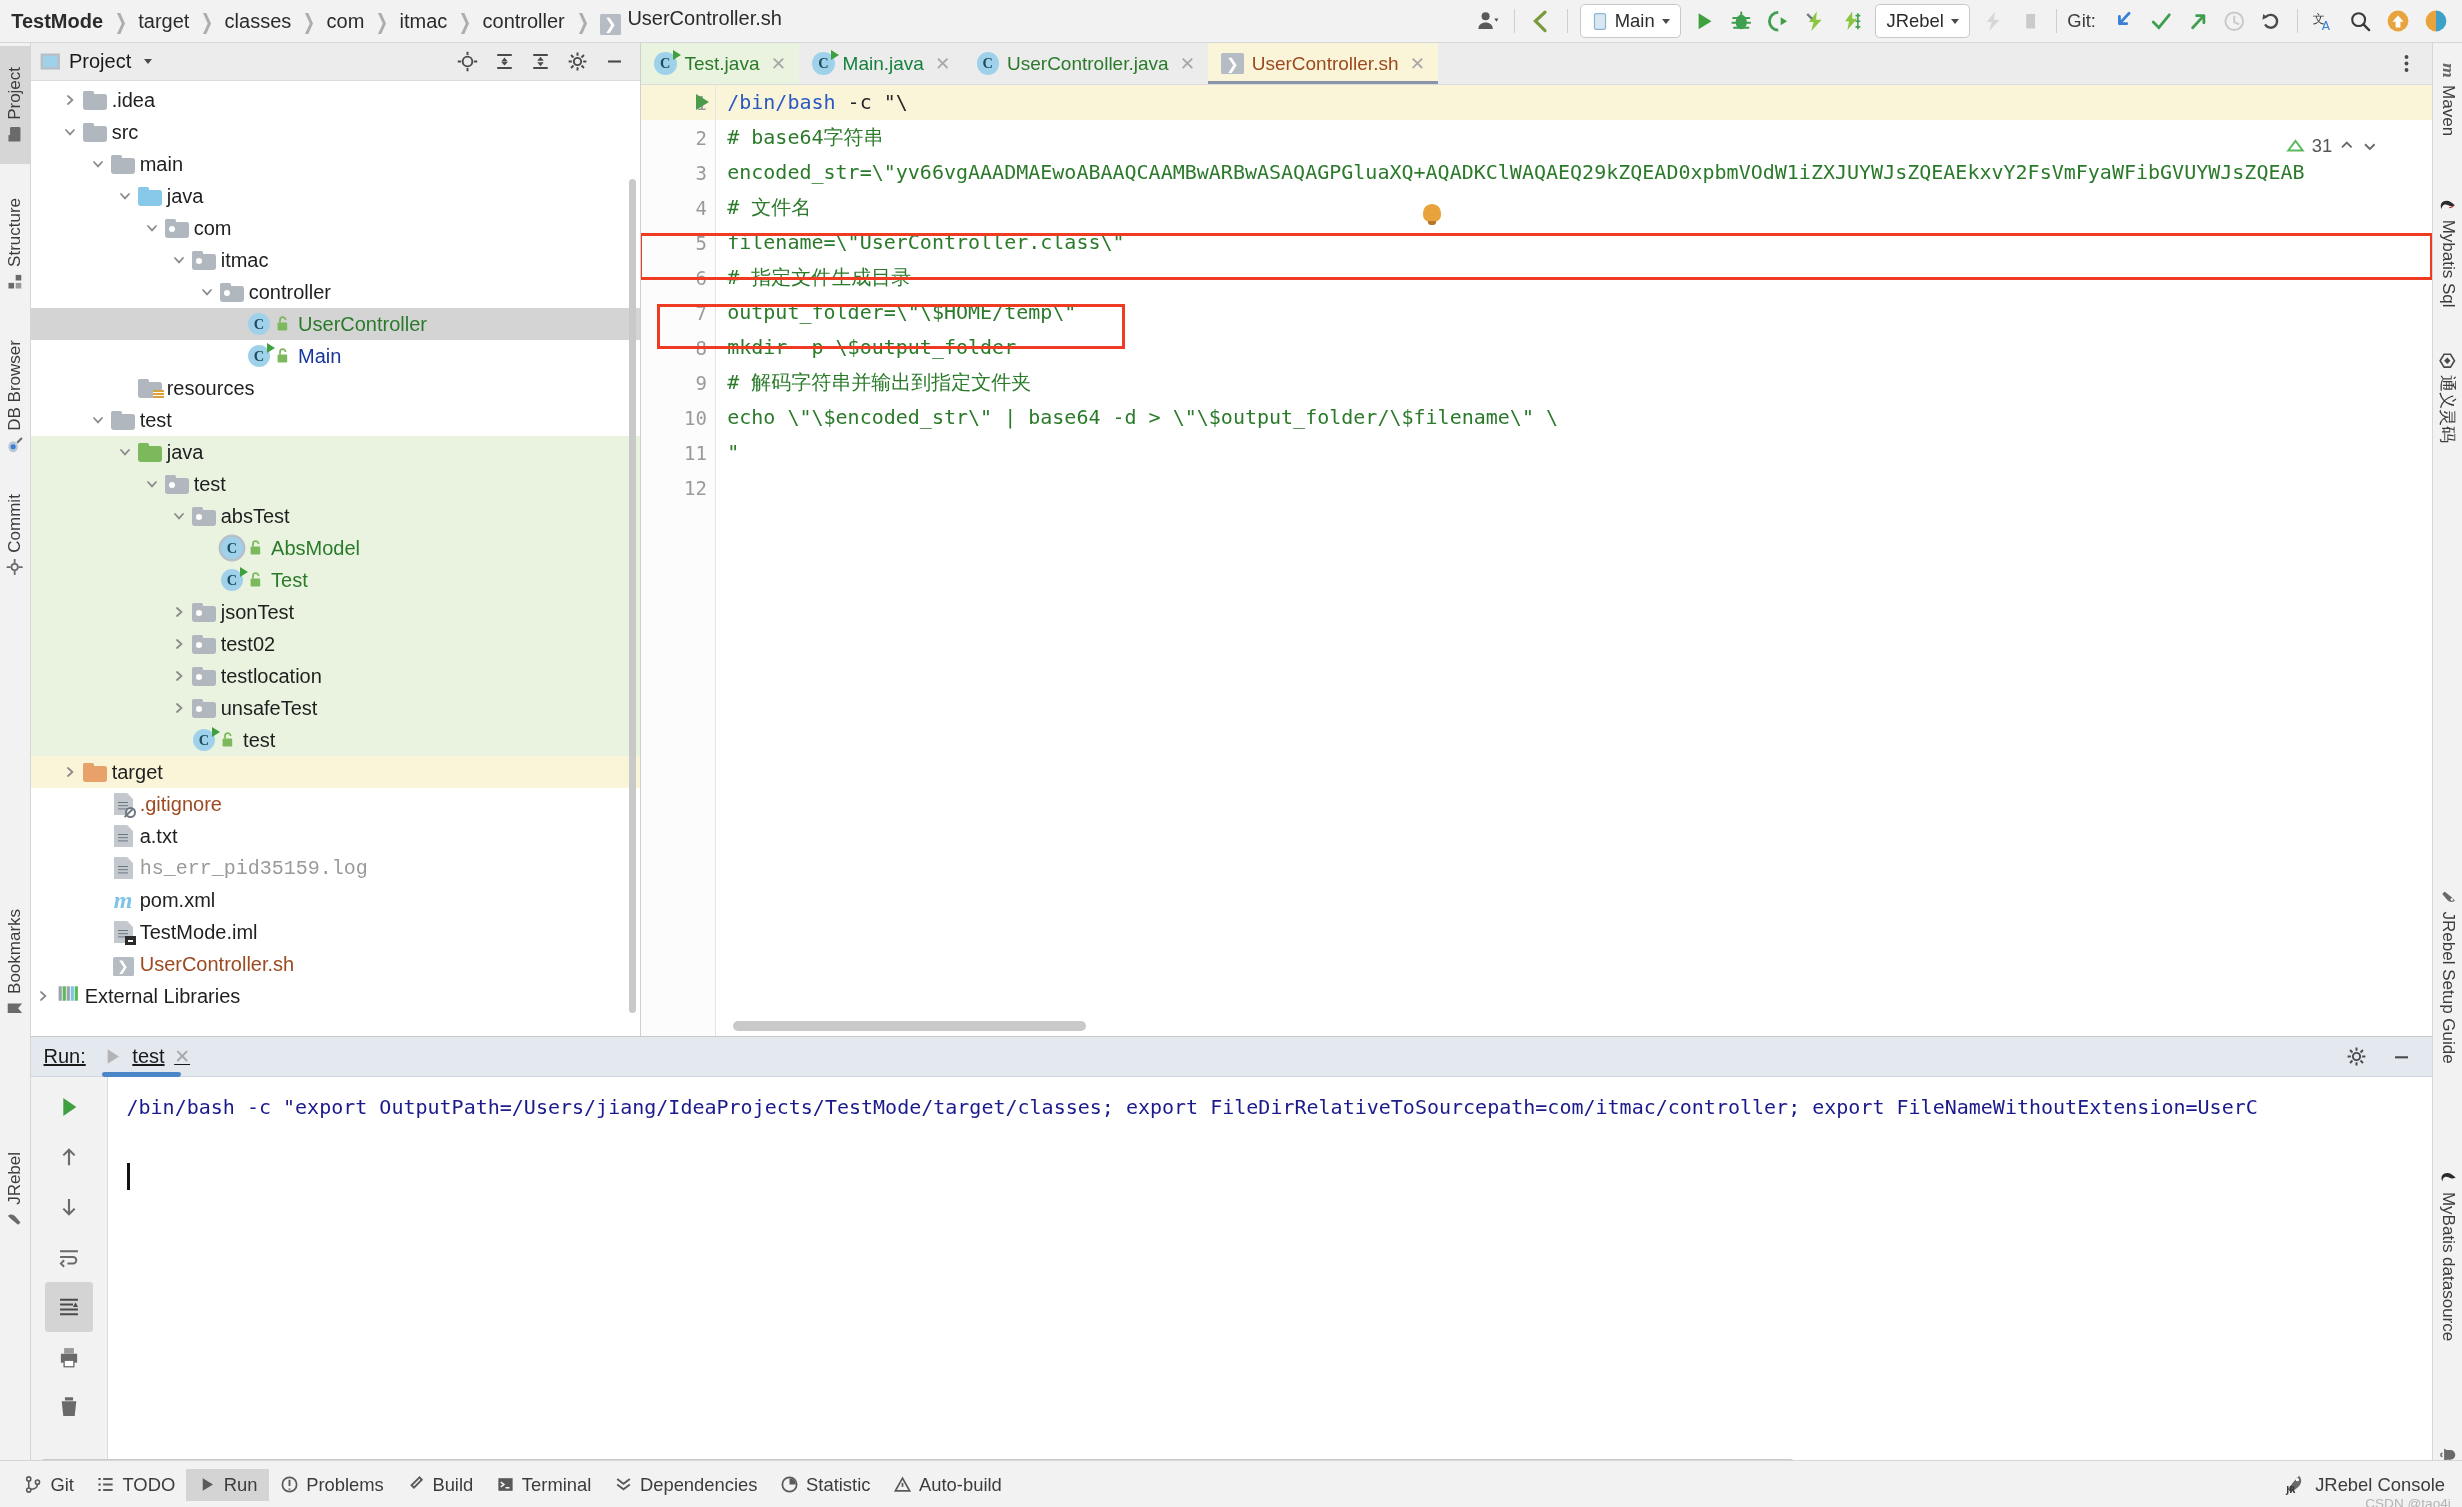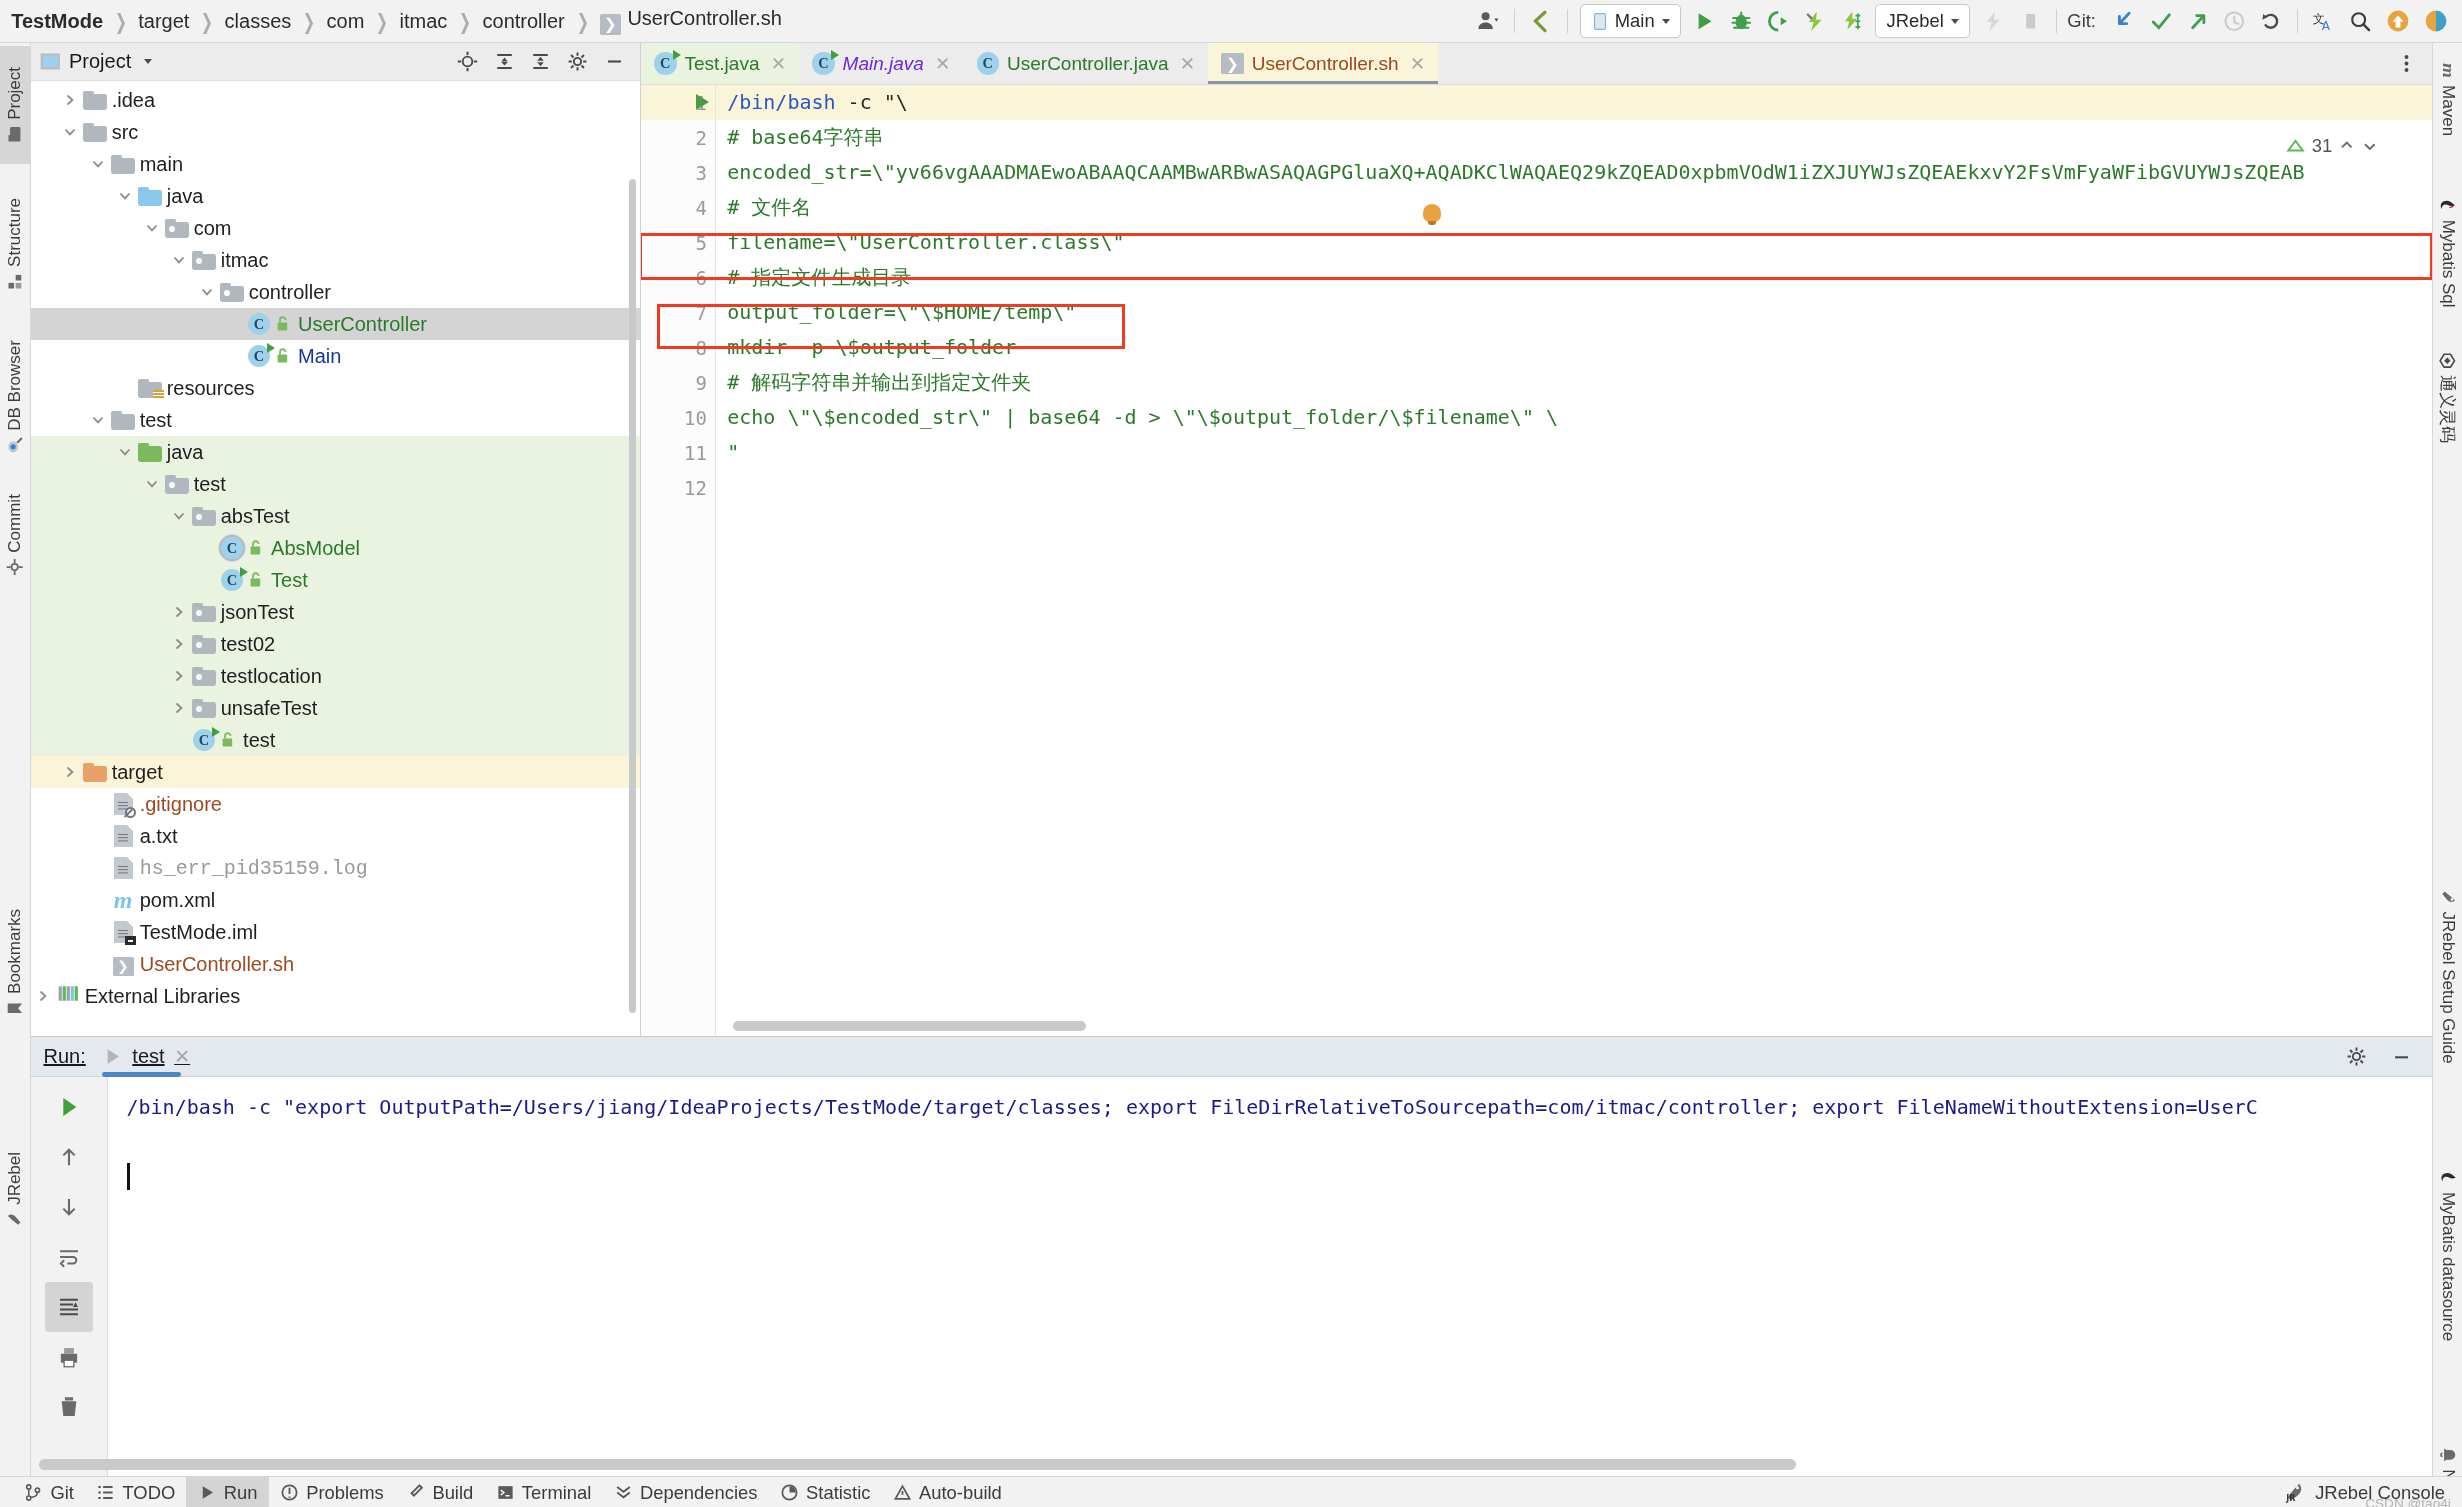--- a/index.html
+++ b/index.html
@@ -145,21 +145,21 @@
     display:flex; align-items:center; gap:8px; padding:0 13px;
     font-size:19px; position:relative;
   }
   .etab.green { background:#e9f3e0; }
   .etab.plain { background:#ececec; }
   .etab.active { background:#faf5d8; }
   .etab.active:after {
     content:""; position:absolute; left:0;right:0;bottom:0;height:3.2px;background:#8a94a8;
   }
   .etab .x { color:#a8a8a8; font-size:18.4px; margin-left:3.2px; }
-  .etab .nm.green{color:#2a7a2a;} .etab .nm.blue{color:#6d28d9;font-style:italic;} .etab .nm.rust{color:#9c4a20;}
+  .etab .nm.green{color:#2a7a2a;} .etab .nm.blue{color:#15803d;} .etab .nm.rust{color:#9c4a20;}
   .shicon { width:22.5px;height:21px;background:#b6bcc4;color:#fff;font-size:15.2px;
     display:flex;align-items:center;justify-content:center;border-radius:1.6px;
     font-family:"DejaVu Sans",sans-serif;}
   #tabs-right { margin-left:auto; display:flex; align-items:center; padding-right:8px;}
 
   #codewrap { flex:1 1 auto; position:relative; overflow:hidden; background:#fff; }
   #gutter {
     position:absolute; left:0; top:0; width:75px; bottom:0;
     background:#fcfcfc; border-right:0.8px solid #e4e4e4;
   }
@@ -235,21 +235,21 @@
     color:#1a1a8c; white-space:pre; line-height:35px;
   }
   #caret-blk { width:3.2px;height:27px;background:#111; margin-top:3.2px; }
   #console-hscroll {
     position:absolute; left:8px; bottom:6.4px; width:1757px; height:10.4px;
     background:#c9c9c9; border-radius:5.6px;
   }
 
   
   #statusbar {
-    position:absolute; left:0; bottom:0; width:2462px; height:32px;
+    position:absolute; left:0; bottom:0; width:2462px; height:48px;
     background:#f2f2f2; border-top:0.8px solid #d6d6d6;
     display:flex; align-items:center; padding-left:13px; gap:0;
   }
   .sitem {
     display:flex; align-items:center; gap:7.2px; height:32px;
     padding:0 11.2px; font-size:18.4px; color:#3c3c3c; white-space:nowrap;
   }
   .sitem.sel { background:#d4d4d4; }
   #status-right { margin-left:auto; display:flex; align-items:center; padding-right:17px; gap:8px;}
   #watermark { position:absolute; right:11.2px; bottom:-3.2px; font-size:13.6px; color:#b4b4b4;}

